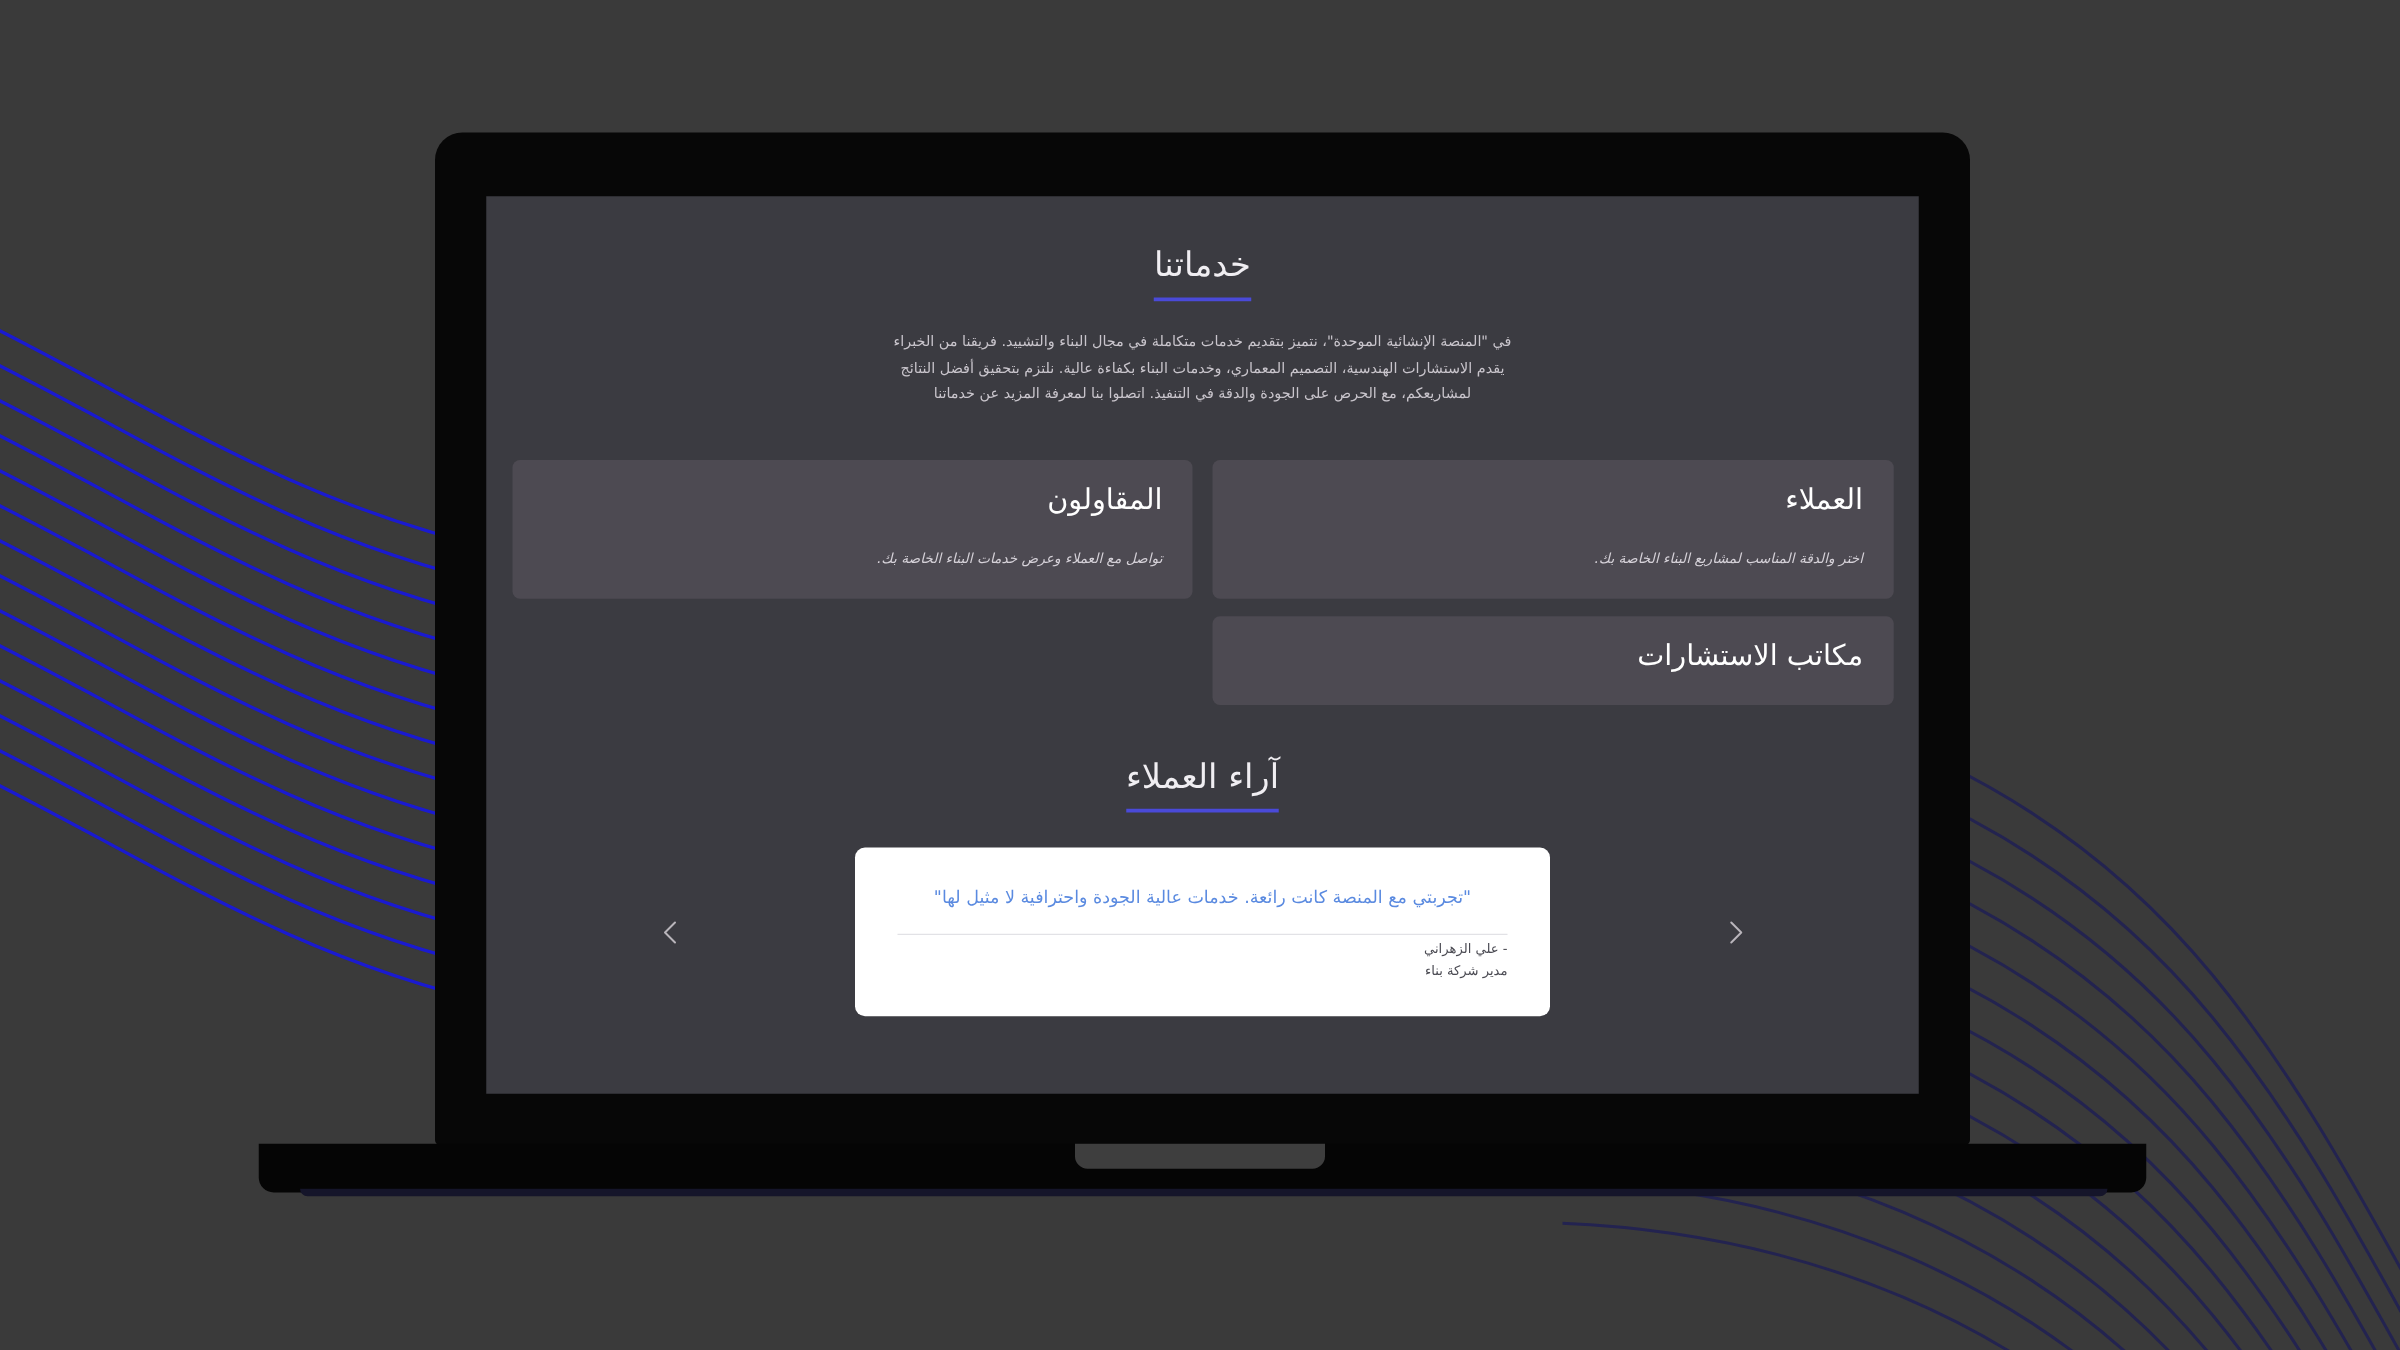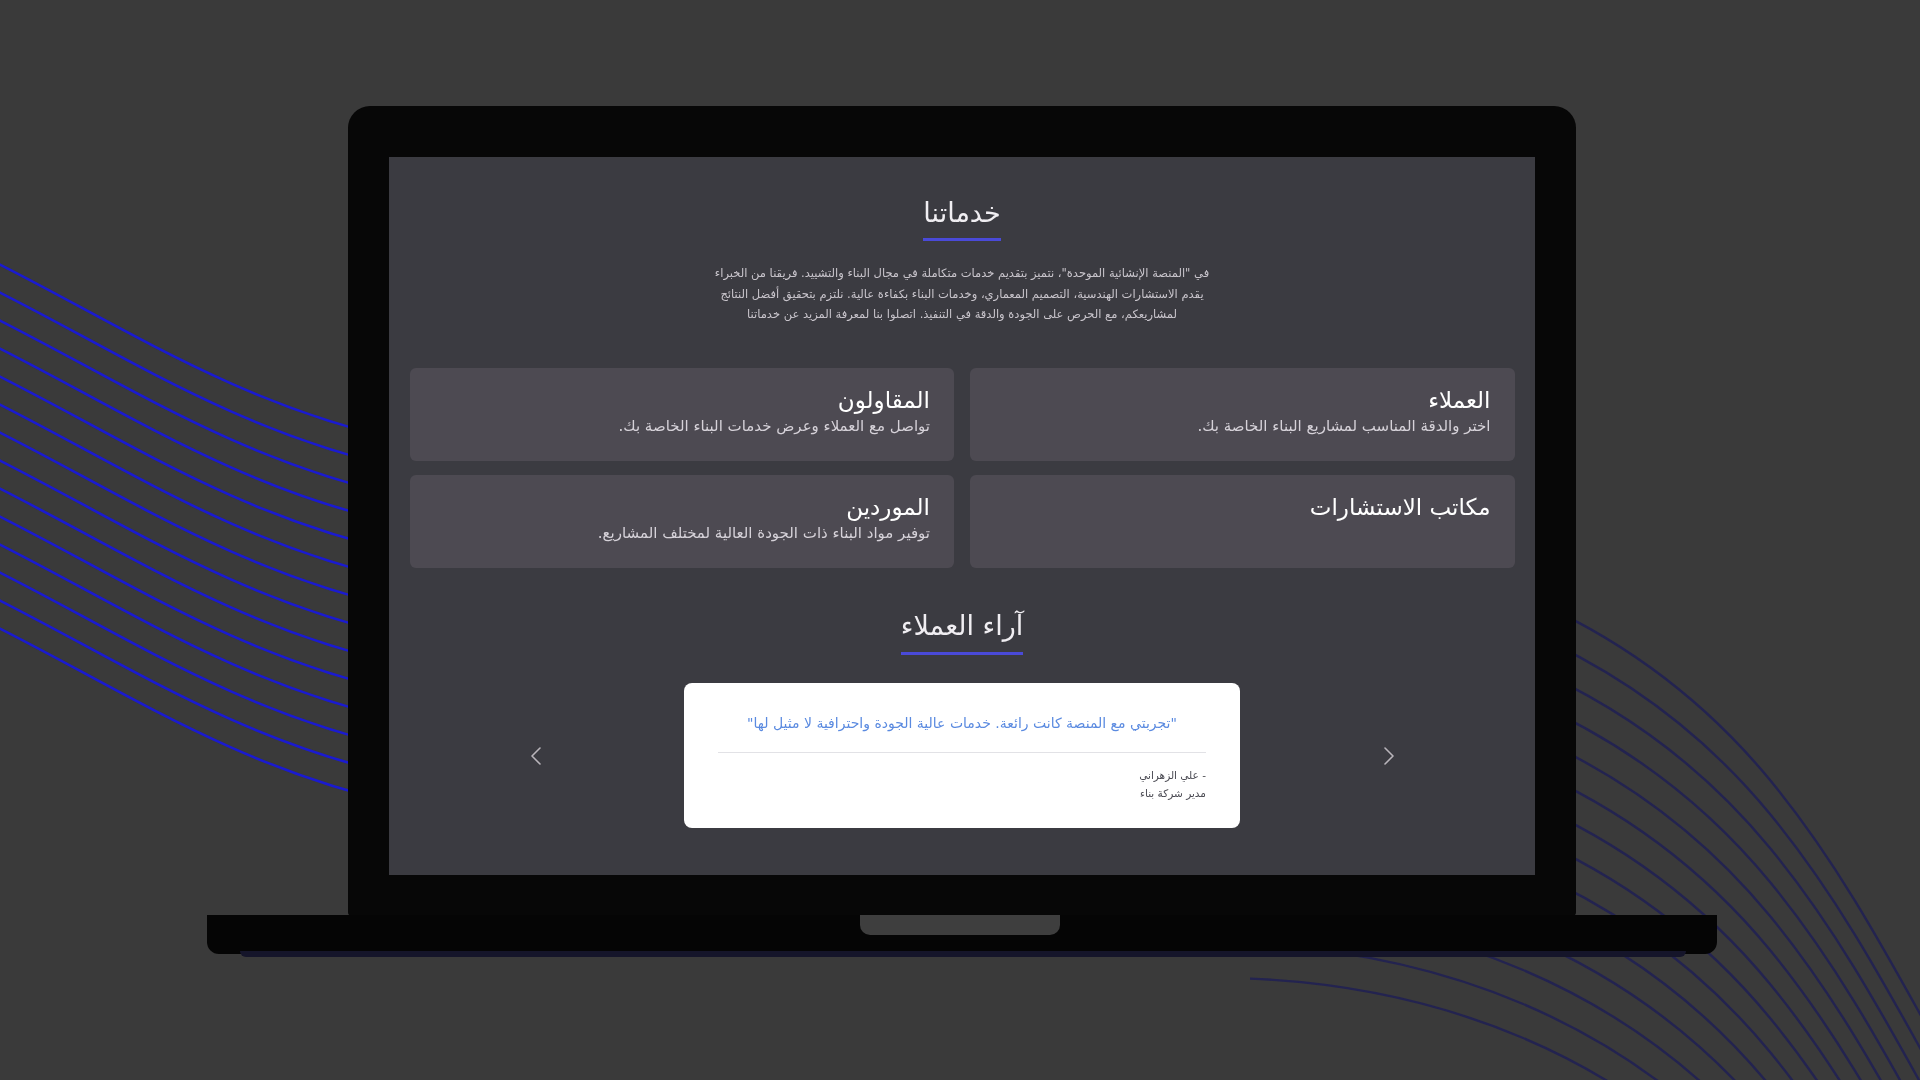--- a/index.html
+++ b/index.html
@@ -95,24 +95,25 @@
     min-height:71px;
     text-align:right;
   }
   .card-title {
     font-size:23px;
     font-weight:400;
     color:#ffffff;
     line-height:1.25;
   }
   .card-desc {
-    margin-top:0;
-    font-size:15px;
+    margin-top:24px;
+    font-size:11px;
     color:#d6d2d9;
     line-height:1.5;
+    font-style:italic;
   }
 
   
   #testimonials { margin-top:42px; }
   #testimonial-row {
     position:relative;
     margin:28px auto 0 auto;
     max-width:1105px;
     display:flex;
     align-items:center;
@@ -143,21 +144,21 @@
     text-align:center;
     line-height:1.5;
     padding-bottom:18px;
   }
   #testimonial-divider {
     height:1px;
     background:#e2e2e6;
     width:100%;
   }
   #testimonial-author {
-    margin-top:14px;
+    margin-top:3px;
     text-align:right;
     font-size:10.5px;
     color:#4a4a52;
     line-height:1.7;
   }
   #testimonial-role {
     text-align:right;
     font-size:10.5px;
     color:#4a4a52;
     line-height:1.7;
@@ -229,24 +230,20 @@
 
           <div class="card">
             <div class="card-title">المقاولون</div>
             <div class="card-desc">تواصل مع العملاء وعرض خدمات البناء الخاصة بك.</div>
           </div>
 
           <div class="card">
             <div class="card-title">مكاتب الاستشارات</div>
           </div>
 
-          <div class="card">
-            <div class="card-title">الموردين</div>
-            <div class="card-desc">توفير مواد البناء ذات الجودة العالية لمختلف المشاريع.</div>
-          </div>
 
         </div>
 
         <div id="testimonials">
 
           <div class="section-title-wrap">
             <h2 class="section-title">آراء العملاء</h2>
           </div>
 
           <div id="testimonial-row">

